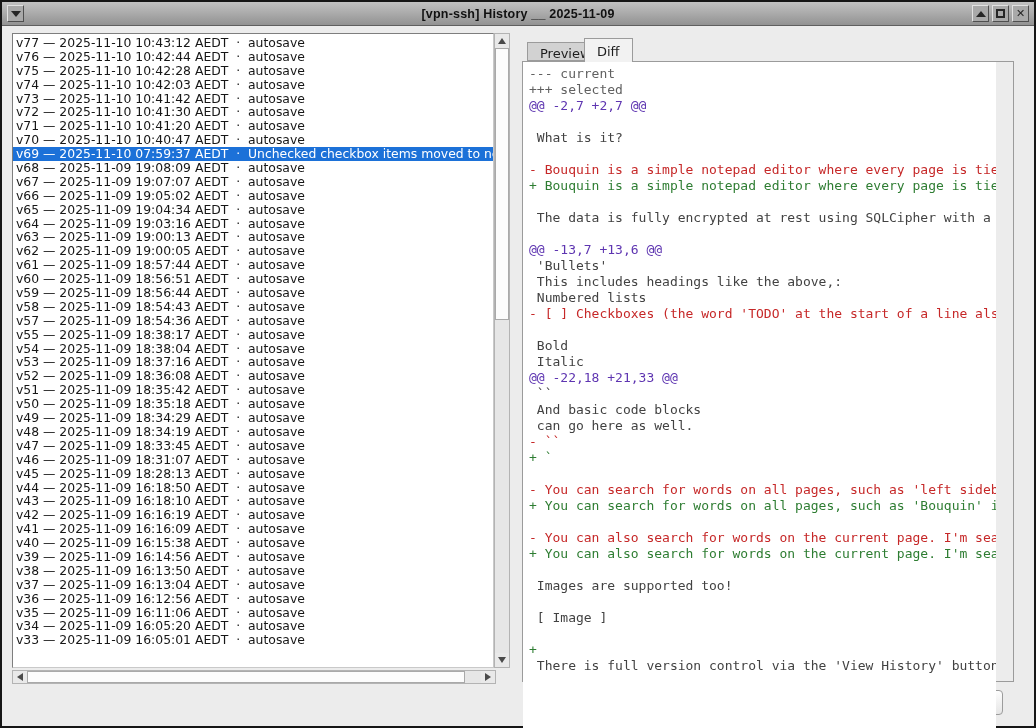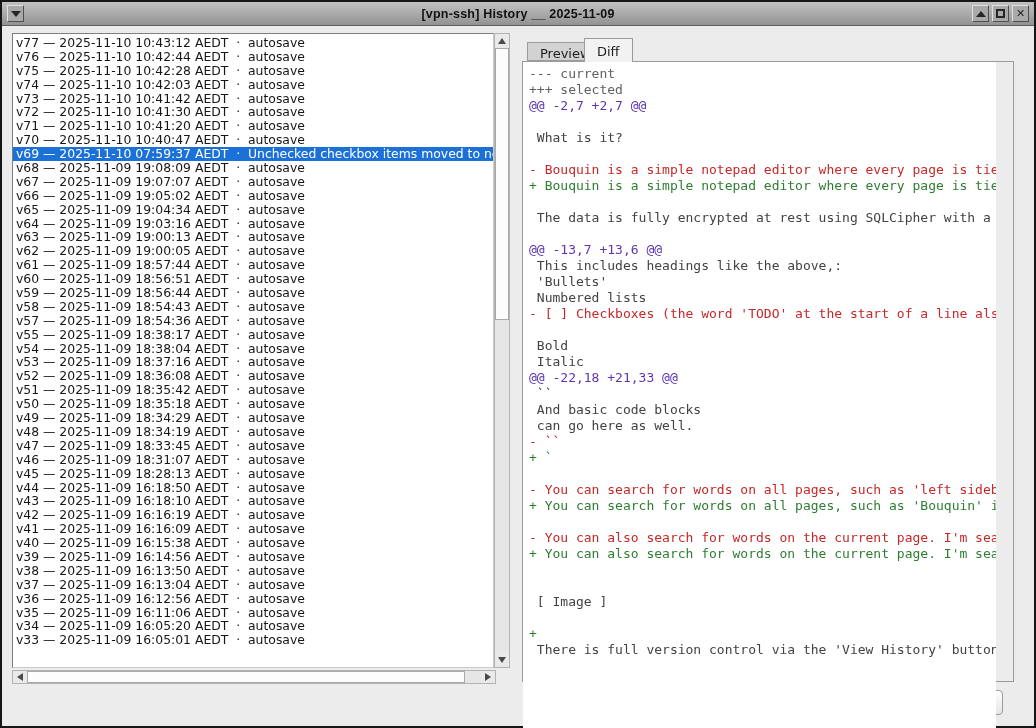--- a/index.html
+++ b/index.html
@@ -178,40 +178,41 @@
         <div class="dline hunk">@@ -2,7 +2,7 @@</div>
         <div class="dline blank"></div>
         <div class="dline ctx"> What is it?</div>
         <div class="dline blank"></div>
         <div class="dline del">- Bouquin is a simple notepad editor where every page is tied</div>
         <div class="dline add">+ Bouquin is a simple notepad editor where every page is tied</div>
         <div class="dline blank"></div>
         <div class="dline ctx"> The data is fully encrypted at rest using SQLCipher with a s</div>
         <div class="dline blank"></div>
         <div class="dline hunk">@@ -13,7 +13,6 @@</div>
+        <div class="dline ctx"> 'Bullets'</div>
         <div class="dline ctx"> This includes headings like the above,:</div>
-        <div class="dline ctx"> 'Bullets'</div>
         <div class="dline ctx"> Numbered lists</div>
         <div class="dline del">- [ ] Checkboxes (the word 'TODO' at the start of a line also</div>
         <div class="dline blank"></div>
         <div class="dline ctx"> Bold</div>
         <div class="dline ctx"> Italic</div>
         <div class="dline hunk">@@ -22,18 +21,33 @@</div>
         <div class="dline ctx"> ``</div>
         <div class="dline ctx"> And basic code blocks</div>
         <div class="dline ctx"> can go here as well.</div>
         <div class="dline del">- ``</div>
         <div class="dline add">+ `</div>
         <div class="dline blank"></div>
         <div class="dline del">- You can search for words on all pages, such as 'left sideba</div>
         <div class="dline add">+ You can search for words on all pages, such as 'Bouquin' in</div>
         <div class="dline blank"></div>
         <div class="dline del">- You can also search for words on the current page. I'm sear</div>
         <div class="dline add">+ You can also search for words on the current page. I'm sear</div>
         <div class="dline blank"></div>
+        <div class="dline ctx"> Images are supported too!</div>
         <div class="dline blank"></div>
         <div class="dline ctx"> [ Image ]</div>
         <div class="dline blank"></div>
         <div class="dline add">+</div>
         <div class="dline ctx"> There is full version control via the 'View History' button</div>
       </div>
 
     <div class="sb v" id="diff-vscroll">
       <div class="sb-btn up">
           <span class="t-up"></span>

